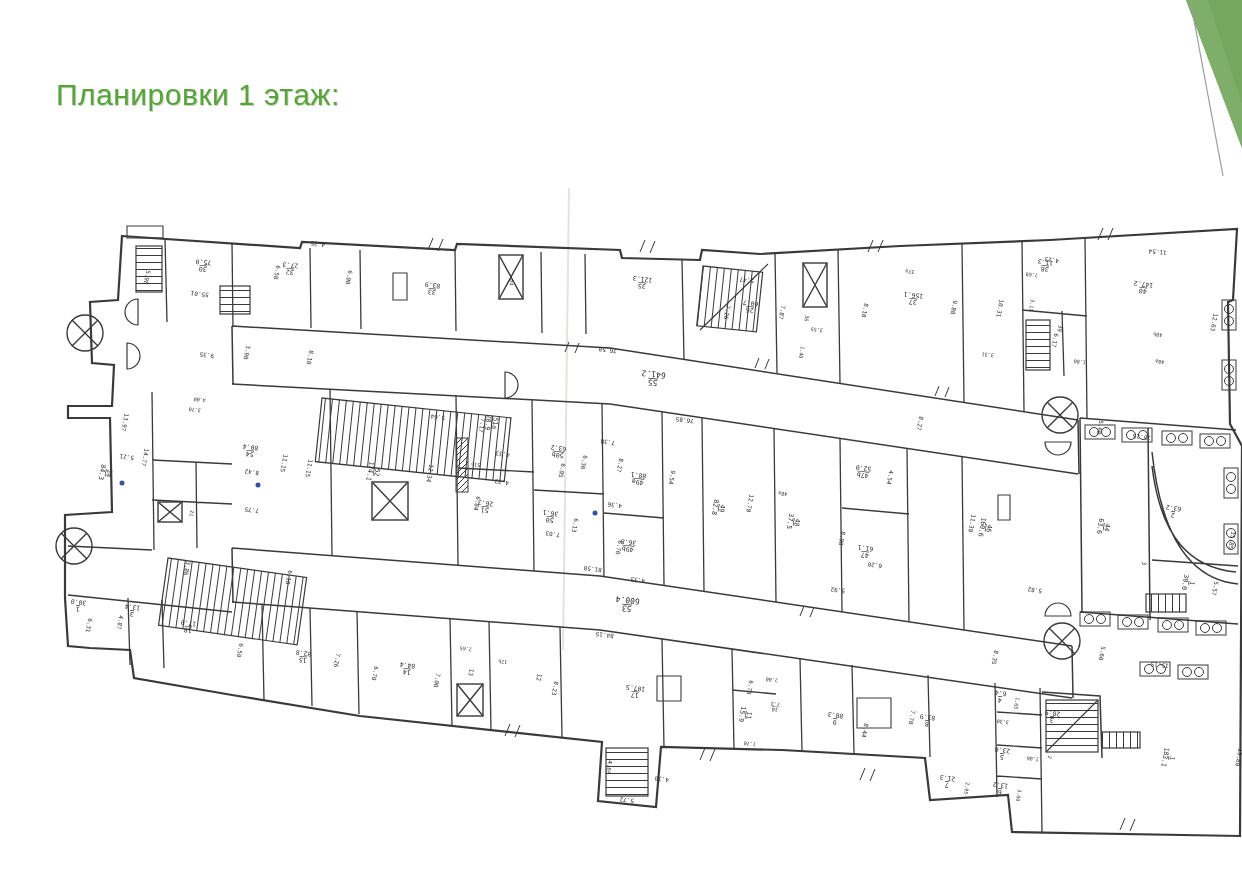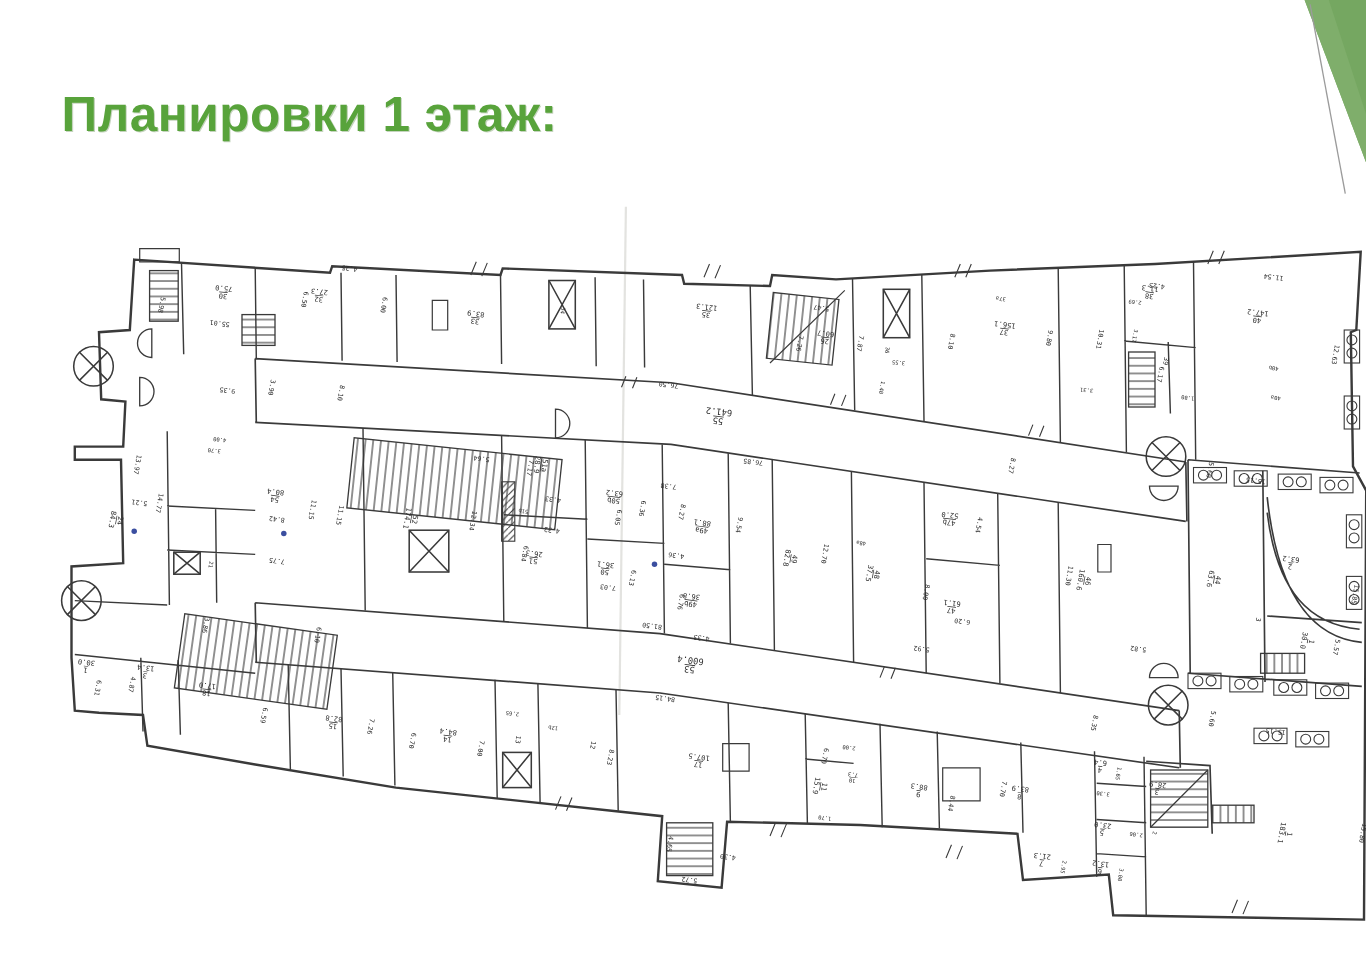--- a/index.html
+++ b/index.html
@@ -2,21 +2,21 @@
 <html style="--title-green: #58a33b;"><head>
 <meta charset="utf-8">
 <style>
   html,body{margin:0;padding:0;}
   body{
     width:1242px;height:884px;position:relative;overflow:hidden;
     background:#ffffff;font-family:"Liberation Sans", sans-serif;
   }
   .slide-title{
     position:absolute;left:56px;top:78px;
-    font-size:45px;font-weight:bold;letter-spacing:.5px;
+    font-size:30px;font-weight:normal;letter-spacing:.5px;
     color:var(--title-green,#58a33b);
     text-shadow:1px 1px 0 rgba(62,112,40,.30);
     white-space:nowrap;
   }
   .accent-svg{position:absolute;top:0;right:0;}
   .plan-svg{position:absolute;left:0;top:0;}
   .plan-svg text{font-family:"DejaVu Sans Mono","Liberation Mono",monospace;fill:#2e2e2e;}
 </style>
 </head>
 <body>

